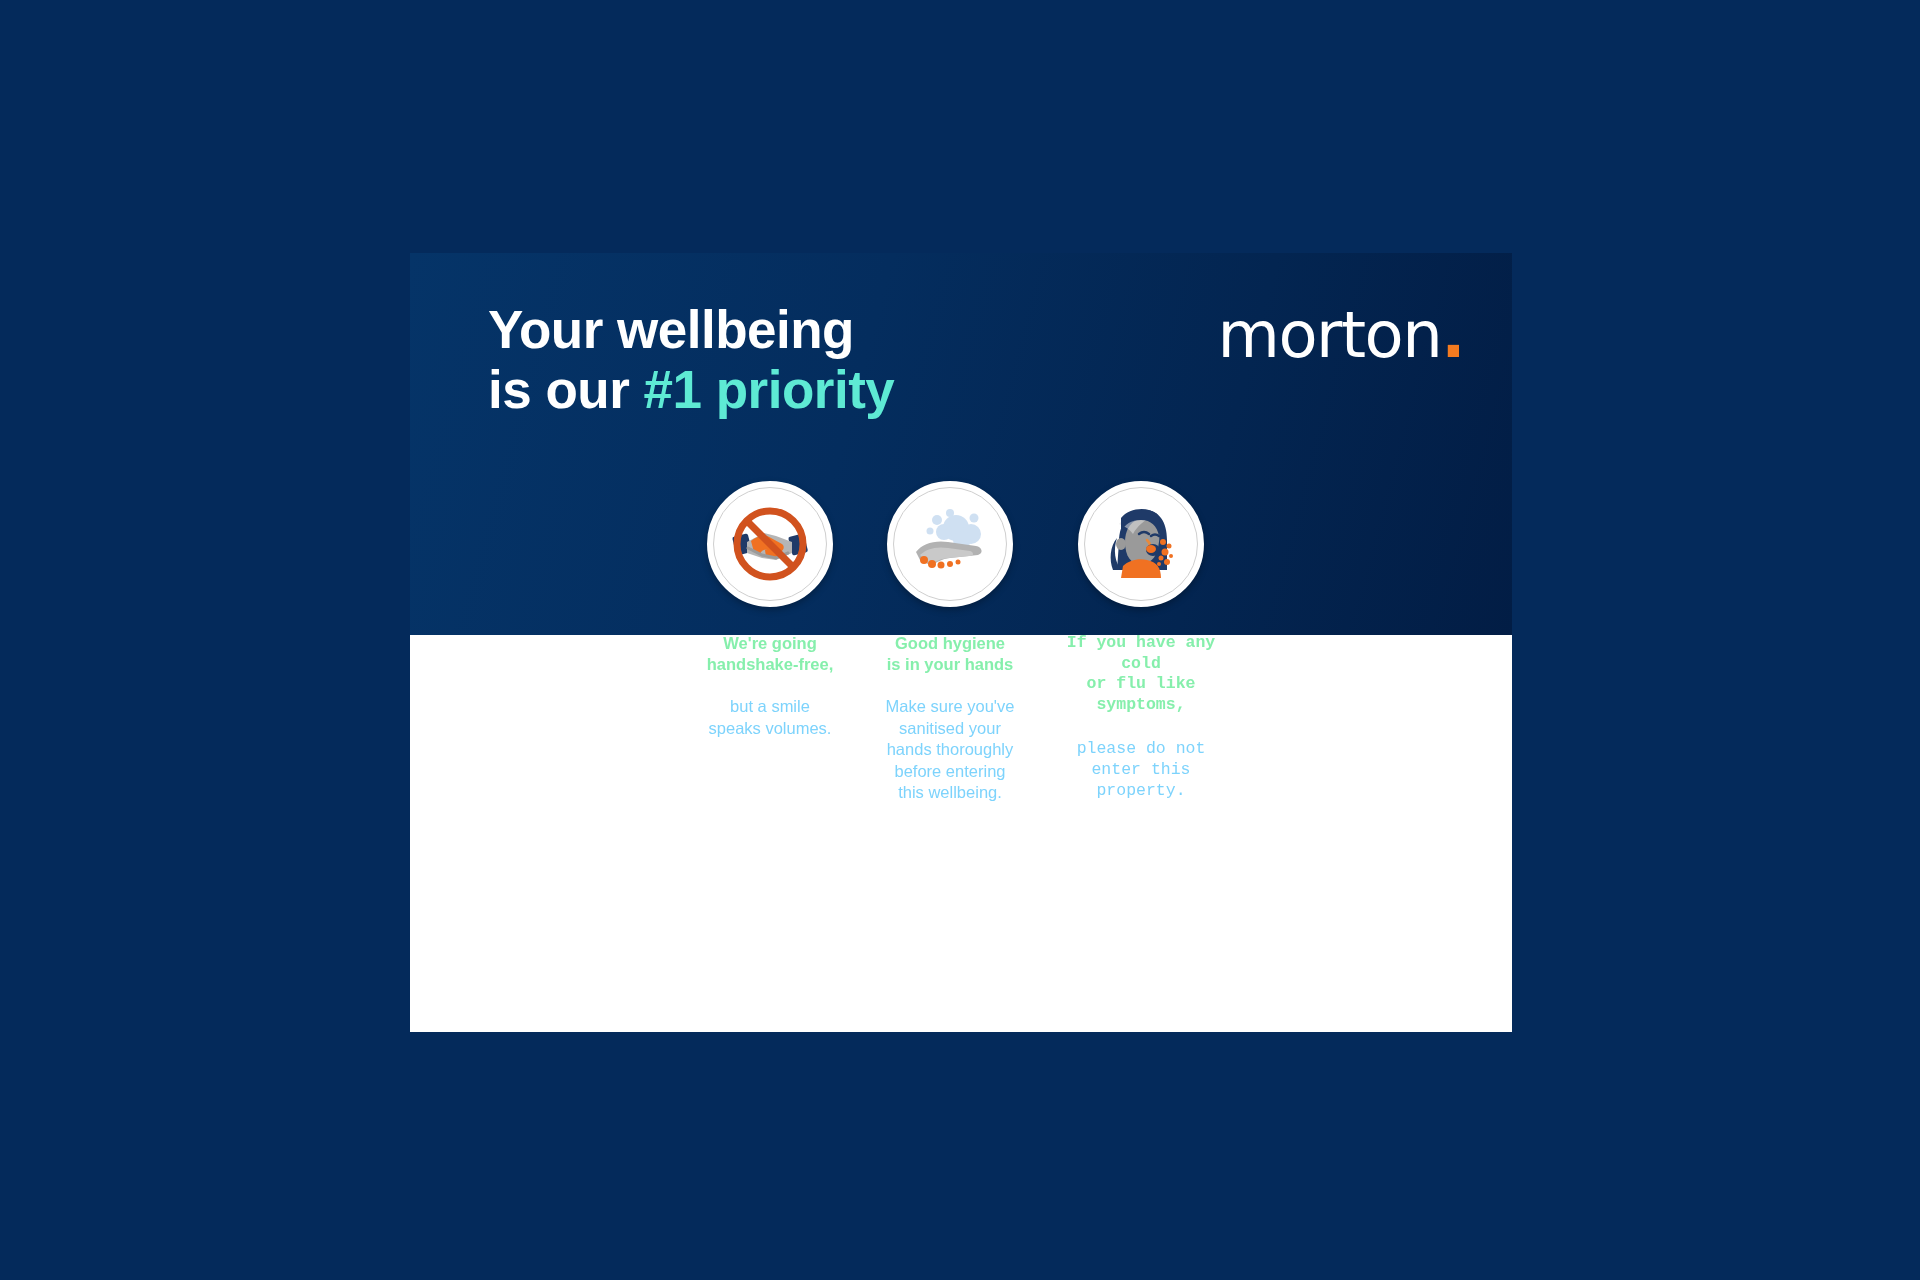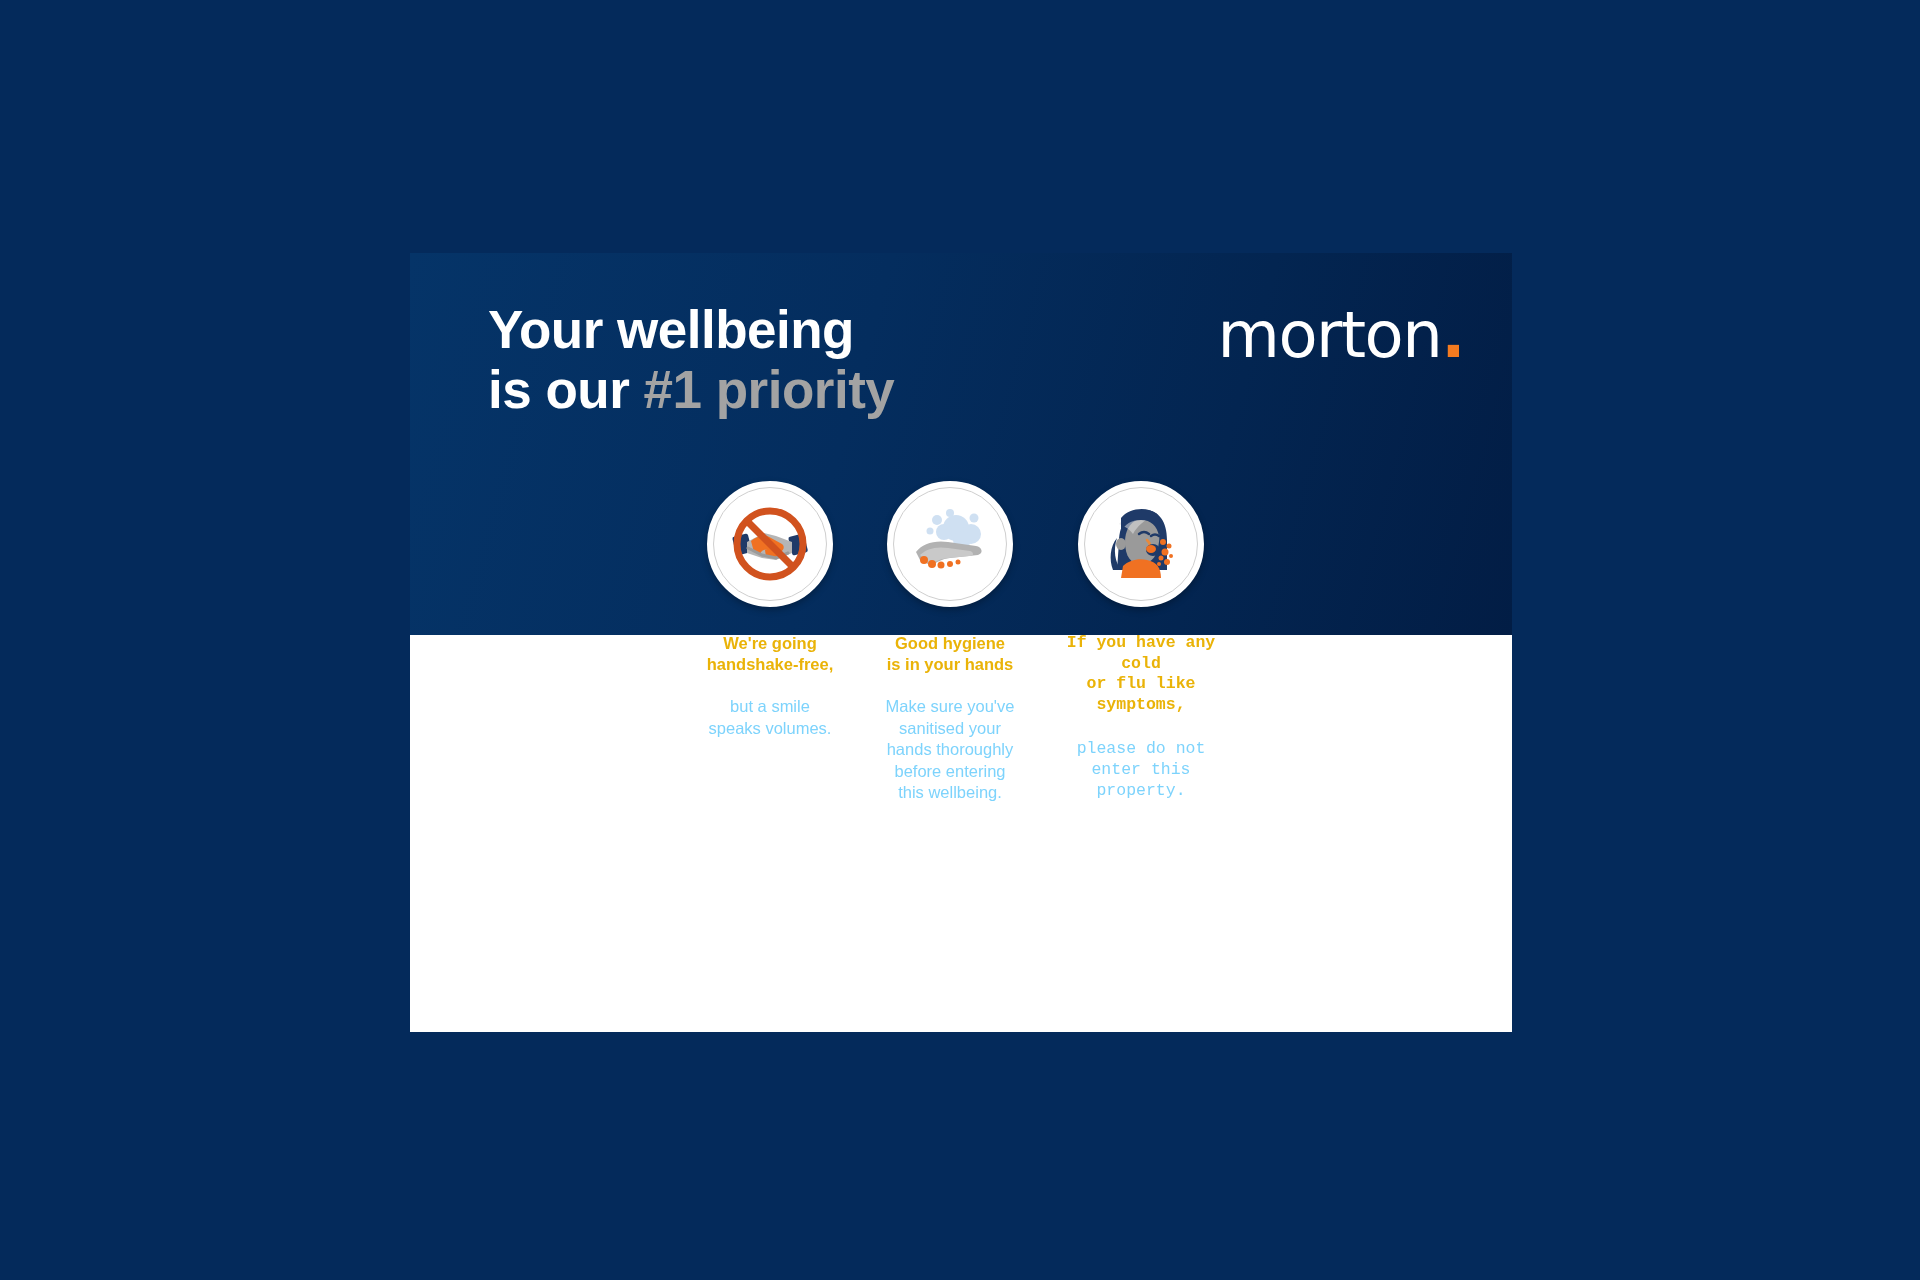--- a/index.html
+++ b/index.html
@@ -36,21 +36,21 @@
   #headline{
     position:absolute;
     left:50px; top:47px;
     font-size:53px;
     font-weight:bold;
     line-height:1.13;
     color:#ffffff;
     letter-spacing:-0.5px;
     margin-left:28px;
   }
-  #headline .accent{color:#a3a3a3;}
+  #headline .accent{color:#5eead4;}
   
   #logo{
     position:absolute;
     right:48px; top:50px;
     font-size:64px;
     line-height:1;
     color:#ffffff;
     letter-spacing:-1.5px;
     font-weight:400;
     font-family:"DejaVu Sans", sans-serif;
@@ -81,21 +81,21 @@
     border:3px solid #ffffff;
     outline:1px solid #cfcfcf;
     outline-offset:-7px;
     display:flex;align-items:center;justify-content:center;
     position:relative;
     box-sizing:border-box;
   }
   .badge svg{display:block;}
   .col-title{
     margin-top:26px;
-    color:#eab308;
+    color:#86efac;
     font-weight:bold;
     font-size:16.5px;
     line-height:1.25;
     white-space:pre-line;
   }
   .col-body{
     margin-top:22px;
     color:#7dd3fc;
     font-size:16.5px;
     line-height:1.30;

